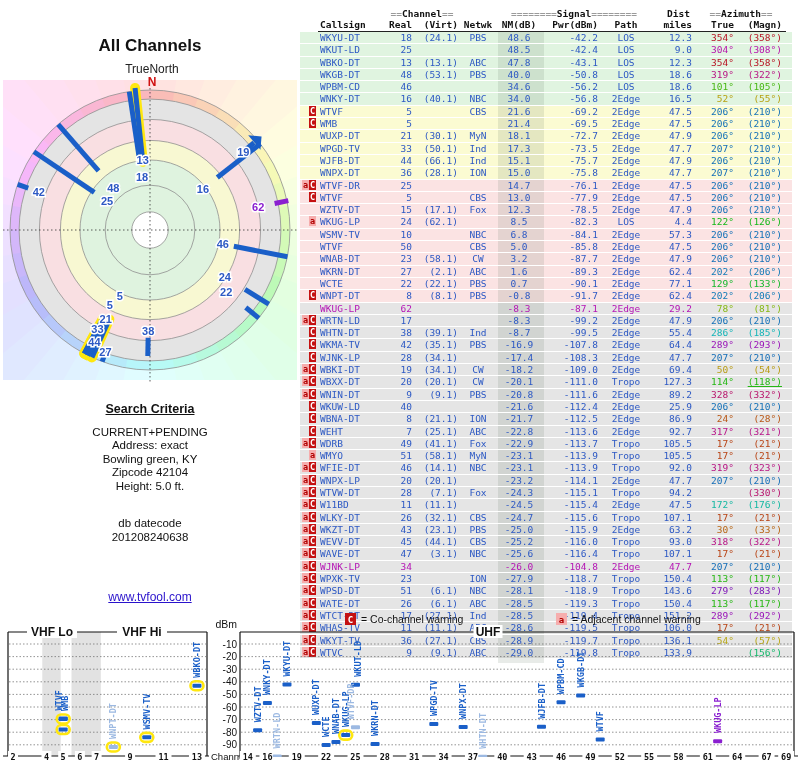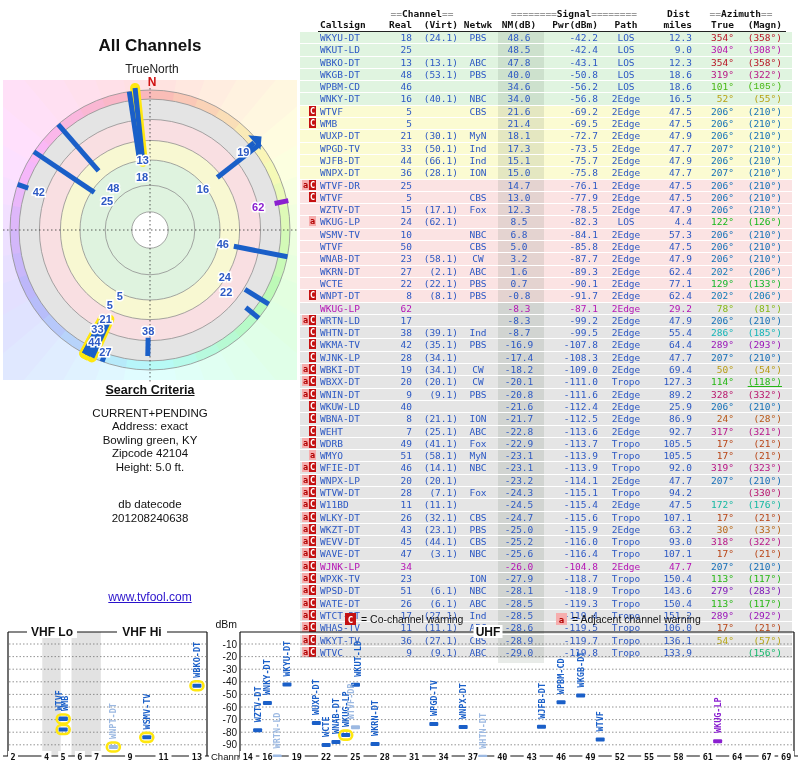--- a/index.html
+++ b/index.html
@@ -3,21 +3,21 @@
 <meta charset="utf-8">
 <style>
   html,body{margin:0;padding:0;background:#fff;}
   #app{position:relative;width:800px;height:768px;background:#fff;overflow:hidden;
        font-family:"Liberation Sans",sans-serif;color:#111;}
   
   #radar-title{position:absolute;left:0;top:36px;width:300px;text-align:center;
     font-size:17px;font-weight:bold;}
   #truenorth{position:absolute;left:0;top:62px;width:304px;text-align:center;font-size:12px;color:#222;}
   #radar-svg{position:absolute;left:0;top:72px;}
-  #search-block{position:absolute;left:0;top:384px;width:300px;text-align:center;font-size:11.5px;line-height:13.5px;}
+  #search-block{position:absolute;left:0;top:403px;width:300px;text-align:center;font-size:11.5px;line-height:13.5px;}
   #search-heading{font-weight:bold;text-decoration:underline;font-size:12.5px;margin-bottom:9px;}
   #datecode-block{margin-top:24px;}
   #site-link{position:absolute;left:0;top:590px;width:300px;text-align:center;font-size:12px;
      color:#2a13cc;text-decoration:underline;cursor:pointer;}
   
   #table-wrap{position:absolute;left:300px;top:8px;width:492px;
     font-family:"DejaVu Sans Mono",monospace;font-size:9.5px;color:#2d59c4;}
   .t-ghead{display:grid;grid-template-columns:86px 72px 40px 152px 46px 90px;height:11px;
     line-height:11px;color:#111;font-weight:bold;}
   .t-ghead .gh{text-align:center;white-space:nowrap;}
@@ -297,21 +297,21 @@
           <div class="c"></div>
           <div class="c cs">WPBM-CD</div>
           <div class="c ">46</div>
           <div class="c "></div>
           <div class="c "></div>
           <div class="c nm">34.6</div>
           <div class="c ">-56.2</div>
           <div class="c ">LOS</div>
           <div class="c ">18.6</div>
           <div class="c " style="color: rgb(72, 184, 20); text-align: right;">101°</div>
-          <div class="c " style="color: rgb(72, 184, 20); font-family: Liberation Mono, monospace;">(105°)</div>
+          <div class="c " style="color: rgb(72, 184, 20);">(105°)</div>
         </div>
         <div class="t-row zone-green">
           <div class="c"></div>
           <div class="c cs">WNKY-DT</div>
           <div class="c ">16</div>
           <div class="c ">(40.1)</div>
           <div class="c ">NBC</div>
           <div class="c nm">34.0</div>
           <div class="c ">-56.8</div>
           <div class="c ">2Edge</div>

